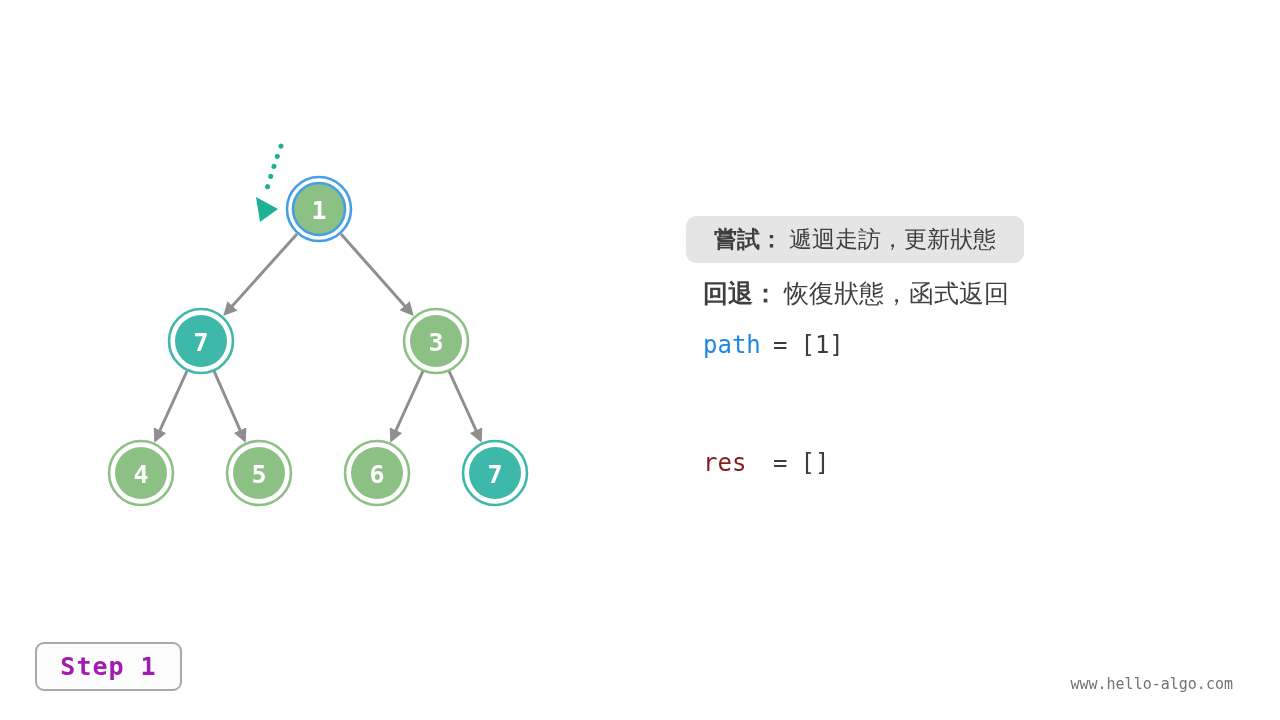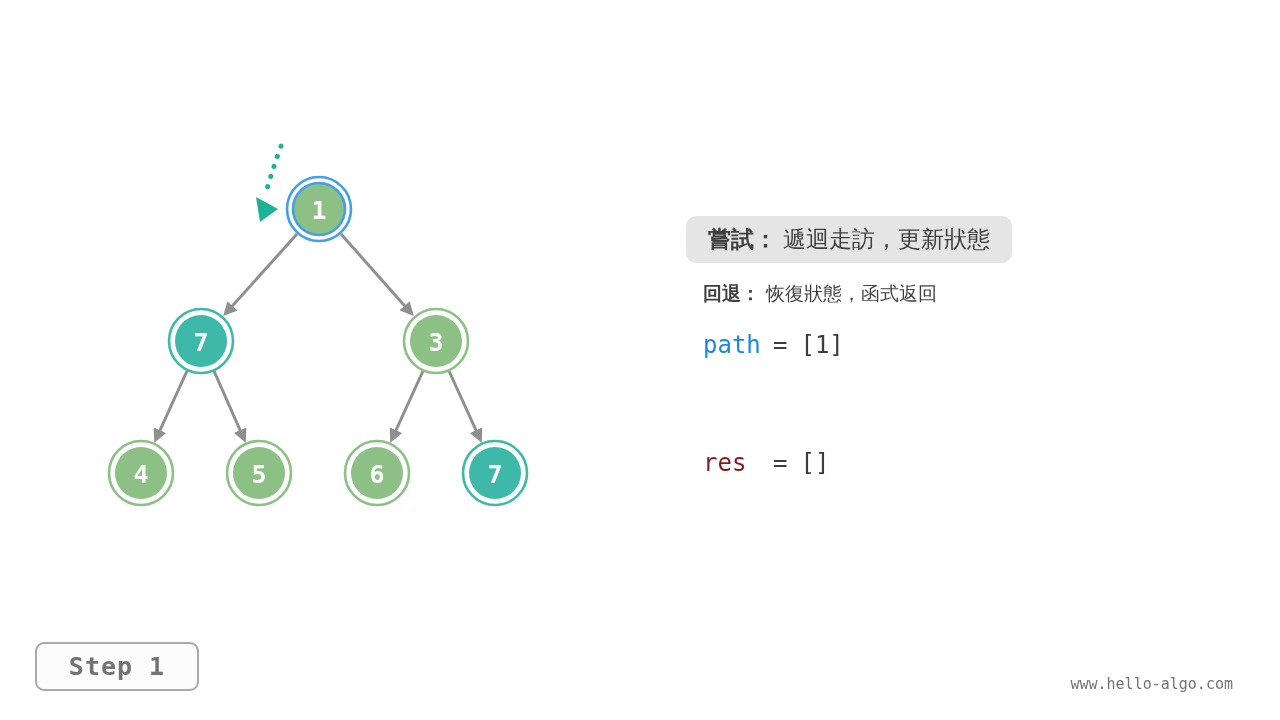--- a/index.html
+++ b/index.html
@@ -24,52 +24,52 @@
     fill: #ffffff;
     text-anchor: middle; dominant-baseline: central;
   }
   .cursor-dots { fill: none; stroke: #1DB295; stroke-width: 5; stroke-linecap: round; stroke-dasharray: 0.1 10.5; }
   .cursor-head { fill: #1DB295; }
 
   
   .hl-box {
     position: absolute; left: 686px; top: 216px;
     background: #E5E5E5; border-radius: 10px;
-    padding: 9px 22px;
+    padding: 9px 28px;
     font-size: 23px; line-height: 29px; color: #3F3F3F;
     white-space: nowrap;
   }
   .plain-line {
     position: absolute; left: 703px; top: 279px;
-    font-size: 19px; line-height: 29px; color: #3F3F3F;
+    font-size: 25px; line-height: 29px; color: #3F3F3F;
     white-space: nowrap;
   }
   .zh-label { font-weight: bold; margin-right: 6px; }
   .code-line {
     position: absolute; left: 703px;
     font-family: "DejaVu Sans Mono", monospace;
     font-size: 24px; line-height: 28px; color: #3C3C3C;
     white-space: nowrap;
   }
   .code-line.path { top: 331px; }
   .code-line.res  { top: 449px; }
   .code-var { display: inline-block; min-width: 58px; font-weight: normal; }
   .code-var.blue { color: #1E87E0; }
   .code-var.teal { color: #7f1d1d; }
   .code-eq { margin: 0 13px 0 12px; }
 
   
   .step-box {
     position: absolute; left: 35px; top: 642px;
-    width: 164px; height: 49px;
+    width: 147px; height: 49px;
     background: #FCFCFC;
     border: 2px solid #A9A9A9; border-radius: 9px;
     display: flex; align-items: center; justify-content: center;
     font-family: "DejaVu Sans Mono", monospace;
-    font-size: 25px; font-weight: bold; color: #737373;
+    font-size: 25px; font-weight: bold; color: #a21caf;
     letter-spacing: 1px;
   }
 
   
   .watermark {
     position: absolute; right: 47px; bottom: 27px;
     font-family: "DejaVu Sans Mono", monospace;
     font-size: 15px; color: #737373;
   }
 </style>

